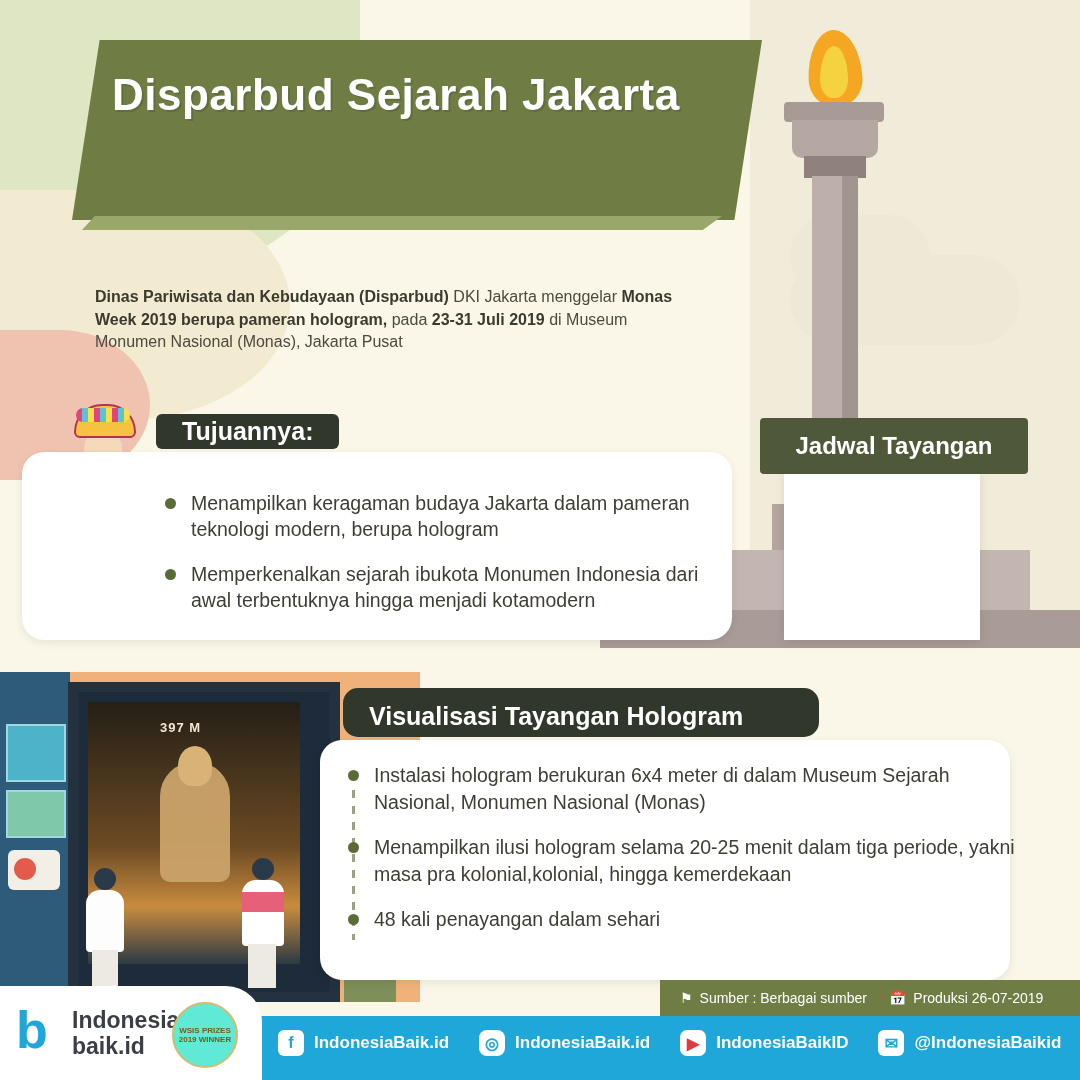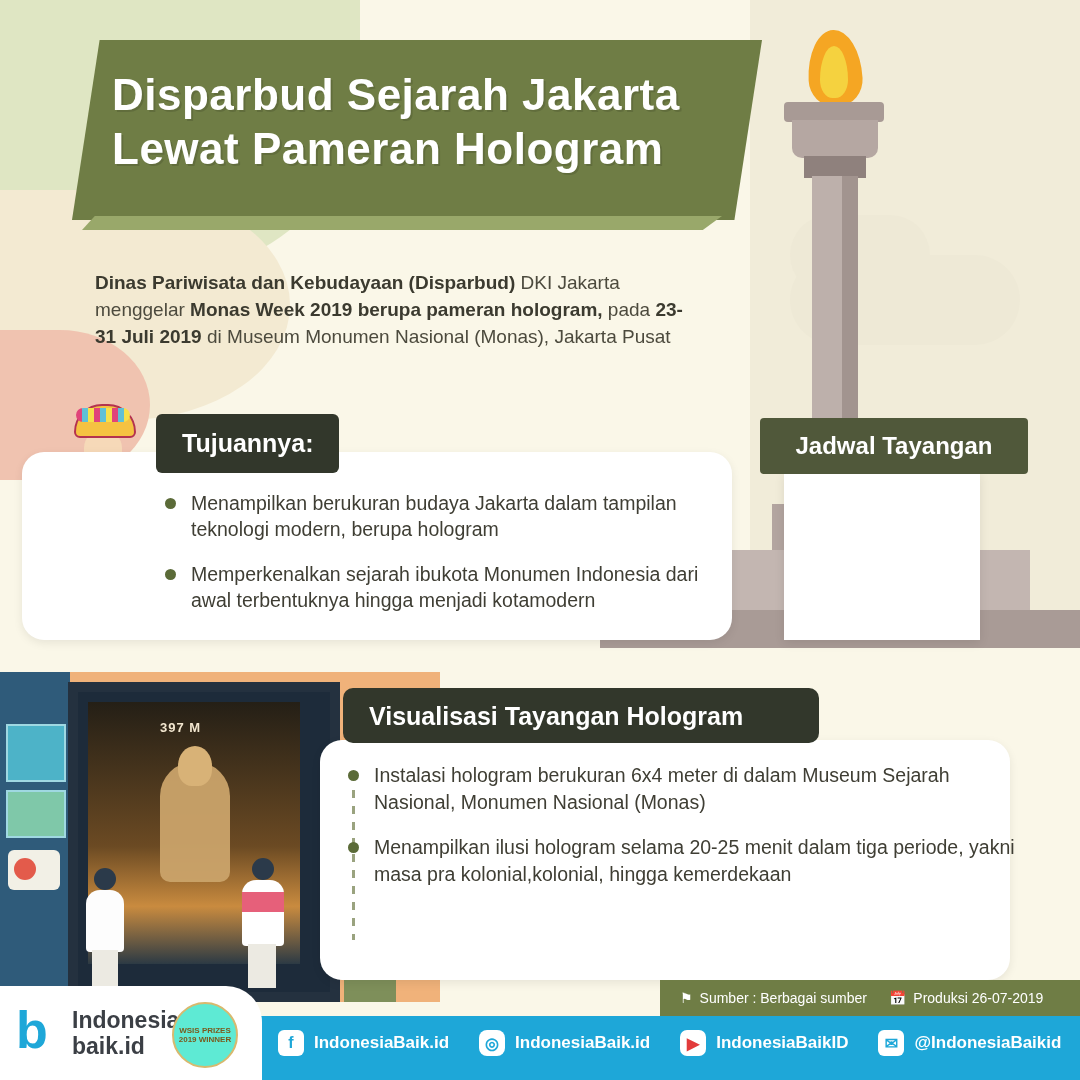--- a/index.html
+++ b/index.html
@@ -47,30 +47,30 @@
   }
   .title-text{
     position:absolute;left:112px;top:68px;width:660px;
     color:#fff;font-size:44px;line-height:1.22;font-weight:bold;
     letter-spacing:0.5px;
     text-shadow:2px 2px 0 rgba(0,0,0,.12);
   }
 
   
   .intro{
-    position:absolute;left:95px;top:270px;width:600px;
-    font-size:19px;line-height:1.42;color:#4c4a3d;
+    position:absolute;left:95px;top:286px;width:600px;
+    font-size:16px;line-height:1.42;color:#4c4a3d;
   }
   .intro b{color:#3b3a2f;}
 
   
   .tag-tujuan{
     position:absolute;left:156px;top:414px;
     background:#32372b;color:#fff;
-    padding:15px 26px;border-radius:6px;
+    padding:3px 26px;border-radius:6px;
     font-size:25px;font-weight:bold;z-index:4;
   }
   .card-tujuan{
     position:absolute;left:22px;top:452px;width:710px;height:188px;
     background:#fff;border-radius:22px;box-shadow:0 3px 10px rgba(0,0,0,.08);
   }
   .list-tujuan{position:absolute;left:165px;top:490px;width:560px;}
   .li{position:relative;padding-left:26px;margin-bottom:18px;font-size:19.5px;line-height:1.35;color:#3f3e34;}
   .li:before{content:"";position:absolute;left:0;top:8px;width:11px;height:11px;border-radius:50%;background:#5b6b38;}
 
@@ -97,21 +97,21 @@
   .card-jadwal{
     position:absolute;left:784px;top:472px;width:196px;height:168px;
     background:#fff;box-shadow:0 3px 10px rgba(0,0,0,.09);
   }
   .jadwal-text{
     position:absolute;left:808px;top:488px;width:170px;
     font-size:19.5px;line-height:1.52;font-weight:bold;color:#3a3a30;
   }
 
   
-  .photo{position:absolute;left:0;top:672px;width:420px;height:330px;background:#f0b27a;overflow:hidden;padding-left:20px;}
+  .photo{position:absolute;left:0;top:672px;width:420px;height:330px;background:#f0b27a;overflow:hidden;}
   .photo .wallL{position:absolute;left:0;top:0;width:70px;height:330px;background:#2f5b7a;}
   .photo .screen1{position:absolute;left:6px;top:52px;width:56px;height:54px;background:#4db3c8;border:2px solid #9fd8e2;}
   .photo .screen2{position:absolute;left:6px;top:118px;width:56px;height:44px;background:#7fc8a9;border:2px solid #9fd8e2;}
   .photo .dish{position:absolute;left:8px;top:178px;width:52px;height:40px;background:#f2f0e6;border-radius:6px;}
   .photo .dish-red{position:absolute;left:14px;top:186px;width:22px;height:22px;background:#e35b4b;border-radius:50%;}
   .photo .frame{position:absolute;left:68px;top:10px;width:252px;height:300px;background:#1d2b3a;border:10px solid #24313f;}
   .photo .holo{position:absolute;left:88px;top:30px;width:212px;height:262px;background:linear-gradient(#241f16 0%,#6b4a23 55%,#c98b3f 78%,#2c3a44 100%);}
   .photo .statue{position:absolute;left:160px;top:90px;width:70px;height:120px;background:#caa36a;border-radius:34px 34px 10px 10px;opacity:.95;}
   .photo .statue-head{position:absolute;left:178px;top:74px;width:34px;height:40px;background:#d8b277;border-radius:50% 50% 40% 40%;}
   .photo .label397{position:absolute;left:160px;top:48px;color:#f2e6cf;font-size:13px;font-weight:bold;letter-spacing:1px;}
@@ -124,22 +124,22 @@
   .photo .visitorB .b{position:absolute;left:6px;top:22px;width:42px;height:66px;background:#fff;border-radius:14px 14px 4px 4px;}
   .photo .visitorB .sc{position:absolute;left:6px;top:34px;width:42px;height:20px;background:#e6607a;}
   .photo .visitorB .l{position:absolute;left:12px;top:86px;width:28px;height:44px;background:#eceae2;}
   .photo .plant{position:absolute;left:330px;top:180px;width:80px;height:150px;}
   .photo .plant .pot{position:absolute;left:14px;top:100px;width:52px;height:50px;background:#7e8f5a;}
   .photo .plant .leaf{position:absolute;left:24px;top:10px;width:34px;height:96px;background:#3f7f4a;border-radius:20px;}
 
   
   .tag-visual{
     position:absolute;left:343px;top:688px;width:450px;
-    background:#32372b;color:#fff;border-radius:10px;
-    padding:14px 0 12px 26px;font-size:25px;font-weight:bold;z-index:4;
+    background:#32372b;color:#fff;border-radius:15px;
+    padding:14px 0 6px 26px;font-size:25px;font-weight:bold;z-index:4;
   }
   .card-visual{
     position:absolute;left:320px;top:740px;width:690px;height:240px;
     background:#fff;border-radius:22px;box-shadow:0 3px 10px rgba(0,0,0,.08);
   }
   .list-visual{position:absolute;left:348px;top:762px;width:668px;}
   .liv{position:relative;padding-left:26px;margin-bottom:18px;font-size:19.5px;line-height:1.38;color:#3f3e34;}
   .liv:before{content:"";position:absolute;left:0;top:8px;width:11px;height:11px;border-radius:50%;background:#5b6b38;}
   .dashes{position:absolute;left:352px;top:790px;width:3px;height:150px;
     background:repeating-linear-gradient(#9aa37f 0 8px,transparent 8px 16px);}
@@ -184,21 +184,20 @@
     <div class="shaft-shadow"></div>
     <div class="plinth"></div>
     <div class="base"></div>
     <div class="base2"></div>
   </div>
 
   <div class="title-banner"></div>
   <div class="title-banner2"></div>
   <div class="title-text">
     <div>Disparbud Sejarah Jakarta</div>
-    <div>Lewat Pameran Hologram</div>
   </div>
 
   <div class="intro">
     <b>Dinas Pariwisata dan Kebudayaan (Disparbud)</b><span> DKI Jakarta menggelar </span><b>Monas Week 2019 berupa pameran hologram,</b><span> pada </span><b>23-31 Juli 2019</b><span> di Museum Monumen Nasional (Monas), Jakarta Pusat</span>
   </div>
 
   <div class="dancer">
     <div class="dc scarf"></div>
     <div class="dc arm-l"></div>
     <div class="dc arm-r"></div>
@@ -207,21 +206,21 @@
     <div class="dc body"></div>
     <div class="dc sash"></div>
     <div class="dc face"></div>
     <div class="dc hat"></div>
     <div class="dc hat-dots"></div>
   </div>
 
   <div class="card-tujuan"></div>
   <div class="tag-tujuan">Tujuannya:</div>
   <div class="list-tujuan">
-    <div class="li">Menampilkan berukuran budaya Jakarta dalam tampilan teknologi modern, berupa hologram</div>
+    <div class="li">Menampilkan keragaman budaya Jakarta dalam pameran teknologi modern, berupa hologram</div>
     <div class="li">Memperkenalkan sejarah ibukota Monumen Indonesia dari awal terbentuknya hingga menjadi kotamodern</div>
   </div>
 
   <div class="tag-jadwal">Jadwal Tayangan</div>
   <div class="card-jadwal"></div>
 
   <div class="photo">
     <div class="wallL"></div>
     <div class="screen1"></div>
     <div class="screen2"></div>
@@ -248,20 +247,21 @@
       <div class="pot"></div>
     </div>
   </div>
 
   <div class="card-visual"></div>
   <div class="tag-visual">Visualisasi Tayangan Hologram</div>
   <div class="dashes"></div>
   <div class="list-visual">
     <div class="liv">Instalasi hologram berukuran 6x4 meter di dalam Museum Sejarah Nasional, Monumen Nasional (Monas)</div>
     <div class="liv">Menampilkan ilusi hologram selama 20-25 menit dalam tiga periode, yakni masa pra kolonial,kolonial, hingga kemerdekaan</div>
+    <div class="liv">48 kali penayangan dalam sehari</div>
   </div>
 
   <div class="sourcebar">
     <div class="itm">
       <span>⚑</span>
       <span>Sumber : Berbagai sumber</span>
     </div>
     <div class="itm">
       <span>📅</span>
       <span>Produksi 26-07-2019</span>

